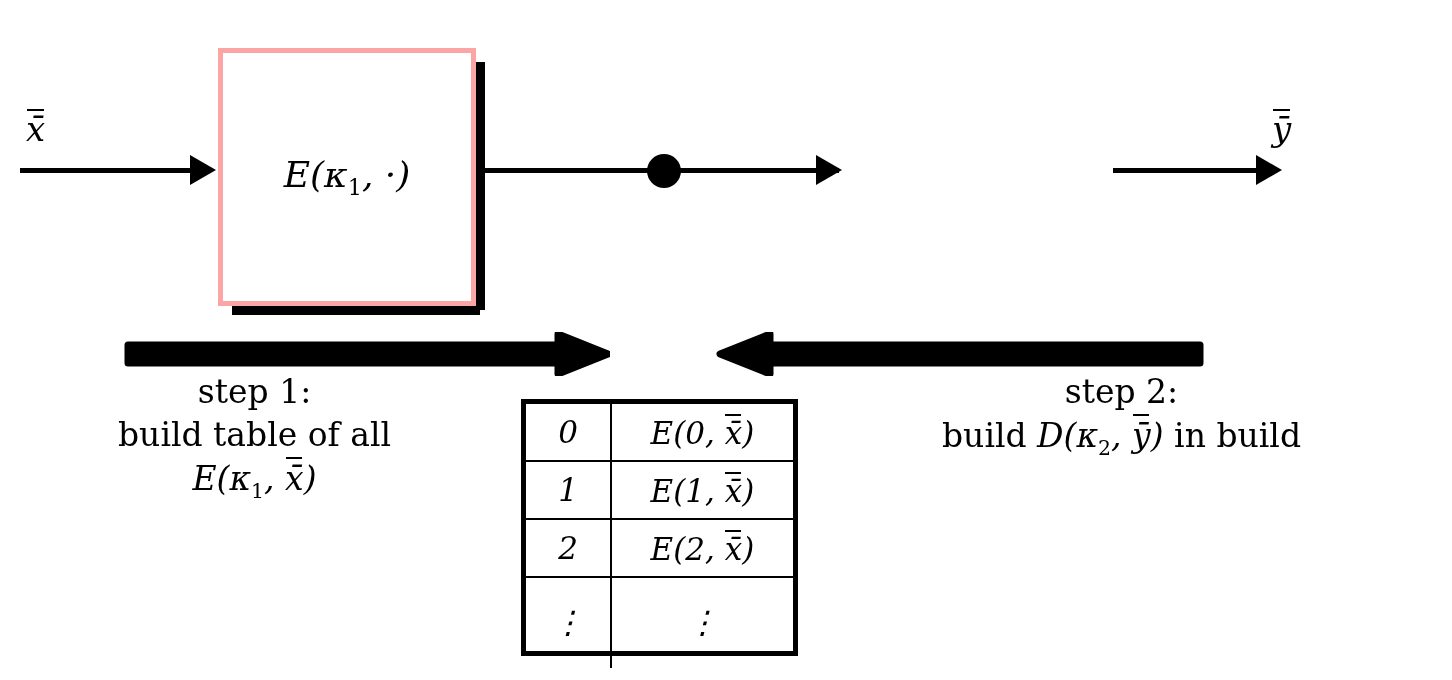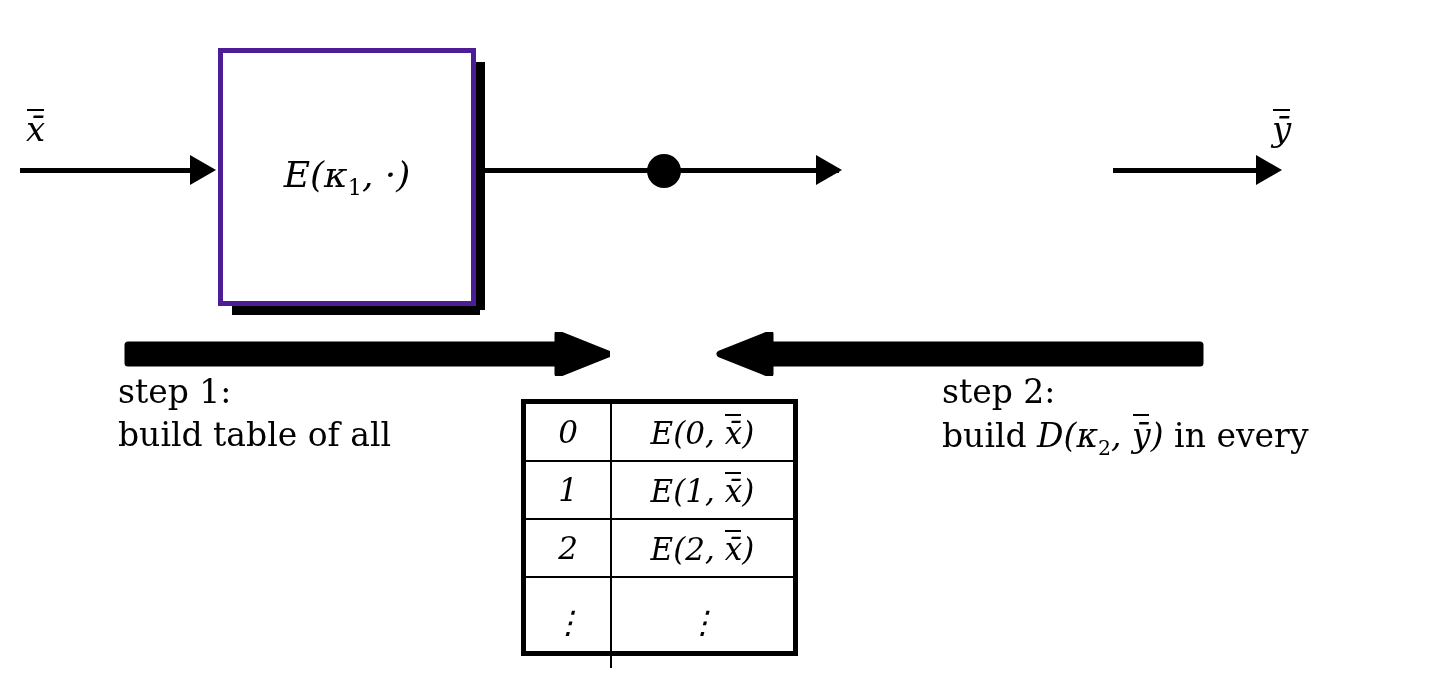--- a/index.html
+++ b/index.html
@@ -15,21 +15,21 @@
     overflow: hidden;
     font-family: "DejaVu Serif", "Liberation Serif", serif;
     color: #000000;
   }
 
   
   .cipher-box {
     position: absolute;
     box-sizing: border-box;
     background: #ffffff;
-    border: 5px solid #4c1d95;
+    border: 5px solid #fca5a5;
   }
   .cipher-box .box-shadow-r {
     position: absolute;
     top: 9px;
     right: -14px;
     width: 9px;
     height: 100%;
     background: #000000;
   }
   .cipher-box .box-shadow-b {
@@ -88,20 +88,21 @@
     height: 44px;
   }
   .step-arrow svg { display: block; }
 
   
   .step-caption {
     position: absolute;
     font-size: 33px;
     line-height: 43px;
     white-space: nowrap;
+    text-align: center;
   }
   .step-caption .ln { display: block; }
   .mathy { font-style: italic; }
 
   
   .lookup-table {
     position: absolute;
     box-sizing: border-box;
     border: 5px solid #000000;
     background: #ffffff;
@@ -189,26 +190,29 @@
 
   <div class="step-arrow" style="left:714px; top:332px; width:496px;">
     <svg width="496" height="44" viewBox="0 0 496 44">
       <path d="M 486 13 L 56 13 L 56 2 L 6 22 L 56 42 L 56 31 L 486 31 Z" fill="#000000" stroke="#000000" stroke-width="7" stroke-linejoin="round"></path>
     </svg>
   </div>
 
   <div class="step-caption" style="left:118px; top:370px;">
     <span class="ln">step 1:</span>
     <span class="ln">build table of all</span>
+    <span class="ln">
+      <span class="mathy">E</span><span class="mathy">(</span><span class="mathy">κ</span><sub>1</sub><span class="mathy">,&nbsp;</span><span class="mathy ovb">x̄</span><span class="mathy">)</span>
+    </span>
   </div>
 
   <div class="step-caption" style="left:942px; top:370px;">
     <span class="ln">step 2:</span>
     <span class="ln">
-      <span>build </span><span class="mathy">D</span><span class="mathy">(</span><span class="mathy">κ</span><sub>2</sub><span class="mathy">,&nbsp;</span><span class="mathy ovb">ȳ</span><span class="mathy">)</span><span> in every</span>
+      <span>build </span><span class="mathy">D</span><span class="mathy">(</span><span class="mathy">κ</span><sub>2</sub><span class="mathy">,&nbsp;</span><span class="mathy ovb">ȳ</span><span class="mathy">)</span><span> in build</span>
     </span>
   </div>
 
   <div class="lookup-table" style="left:521px; top:399px; width:277px; height:257px;">
     <table>
       <tbody>
         <tr>
           <td class="idx">0</td>
           <td>
             <span>E</span>(<span>0</span>,&nbsp;<span class="ovb">x̄</span>)

